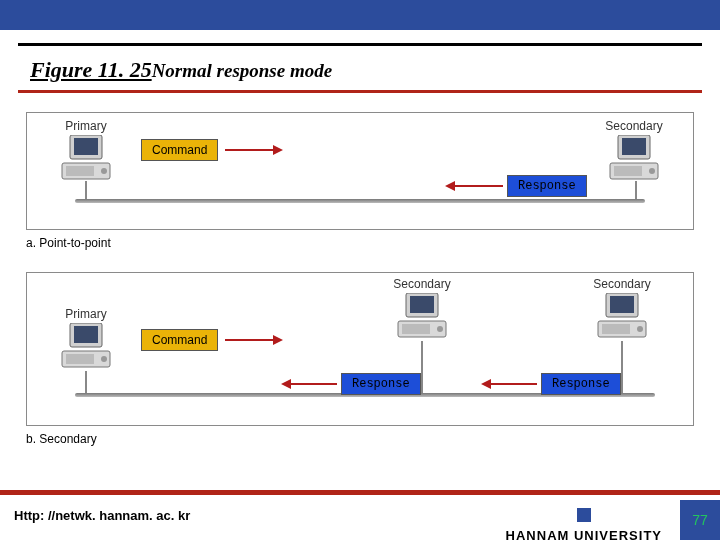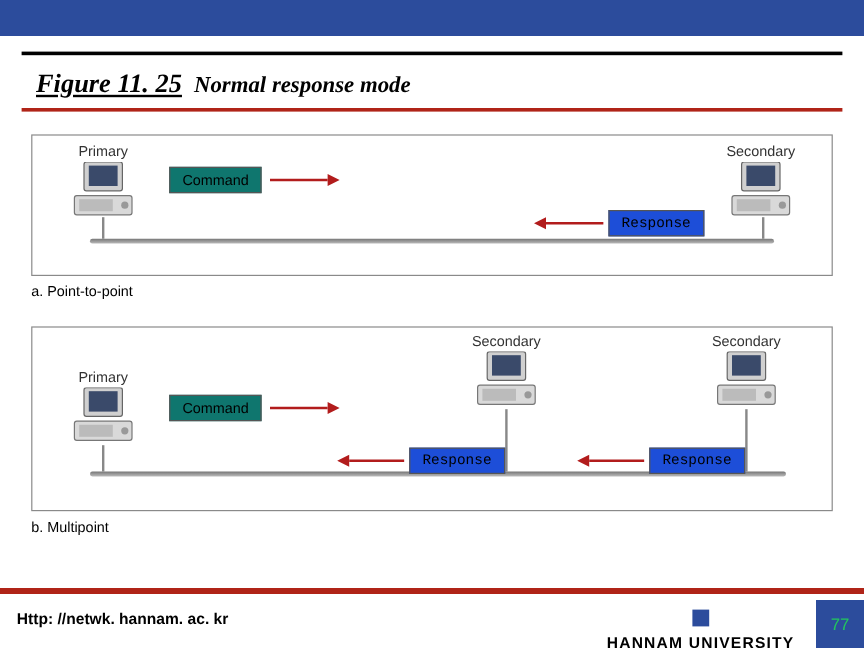--- a/index.html
+++ b/index.html
@@ -25,21 +25,20 @@
     height: 3px;
     background: #000;
   }
   .title-row {
     position: absolute;
     top: 57px;
     left: 30px;
     width: 660px;
     display: flex;
     align-items: baseline;
-    gap: 10px;
   }
   .figlabel {
     font-family: "Times New Roman", serif;
     font-style: italic;
     font-weight: bold;
     font-size: 22px;
     color: #000;
     text-decoration: underline;
   }
   .figtitle {
@@ -73,21 +72,21 @@
   .capB { top: 432px; left: 26px; }
   
   .msgbox {
     position: absolute;
     border: 1px solid #555;
     font-size: 12px;
     color: #000;
     padding: 3px 10px;
     font-family: Arial, sans-serif;
   }
-  .yellow { background: #0f766e; }
+  .yellow { background: #eab308; }
   .grey   { background: #1d4ed8; font-family: Liberation Mono, monospace; }
   
   .pc {
     position: absolute;
     width: 70px;
     text-align: center;
   }
   .pc .lbl {
     font-size: 12px;
     color: #333;
@@ -264,21 +263,21 @@
   </svg>
 
   <div class="msgbox grey" style="top:100px; left:514px;">
     <span>Response</span>
   </div>
   <svg style="position:absolute; top:104px; left:452px;" width="58" height="14">
     <line x1="12" y1="7" x2="58" y2="7" stroke="#b21c1c" stroke-width="2"></line>
     <polygon points="12,2 2,7 12,12" fill="#b21c1c"></polygon>
   </svg>
 </div>
-<div class="caption capB">b. Multipoint</div>
+<div class="caption capB">b. Secondary</div>
 
 <div class="footer-rule"></div>
 <div class="url">Http: //netwk. hannam. ac. kr</div>
 <div class="uni">
   <span class="logo"></span>
   <span>HANNAM  UNIVERSITY</span>
 </div>
 <div class="pagenum-box">
   <span>77</span>
 </div>

